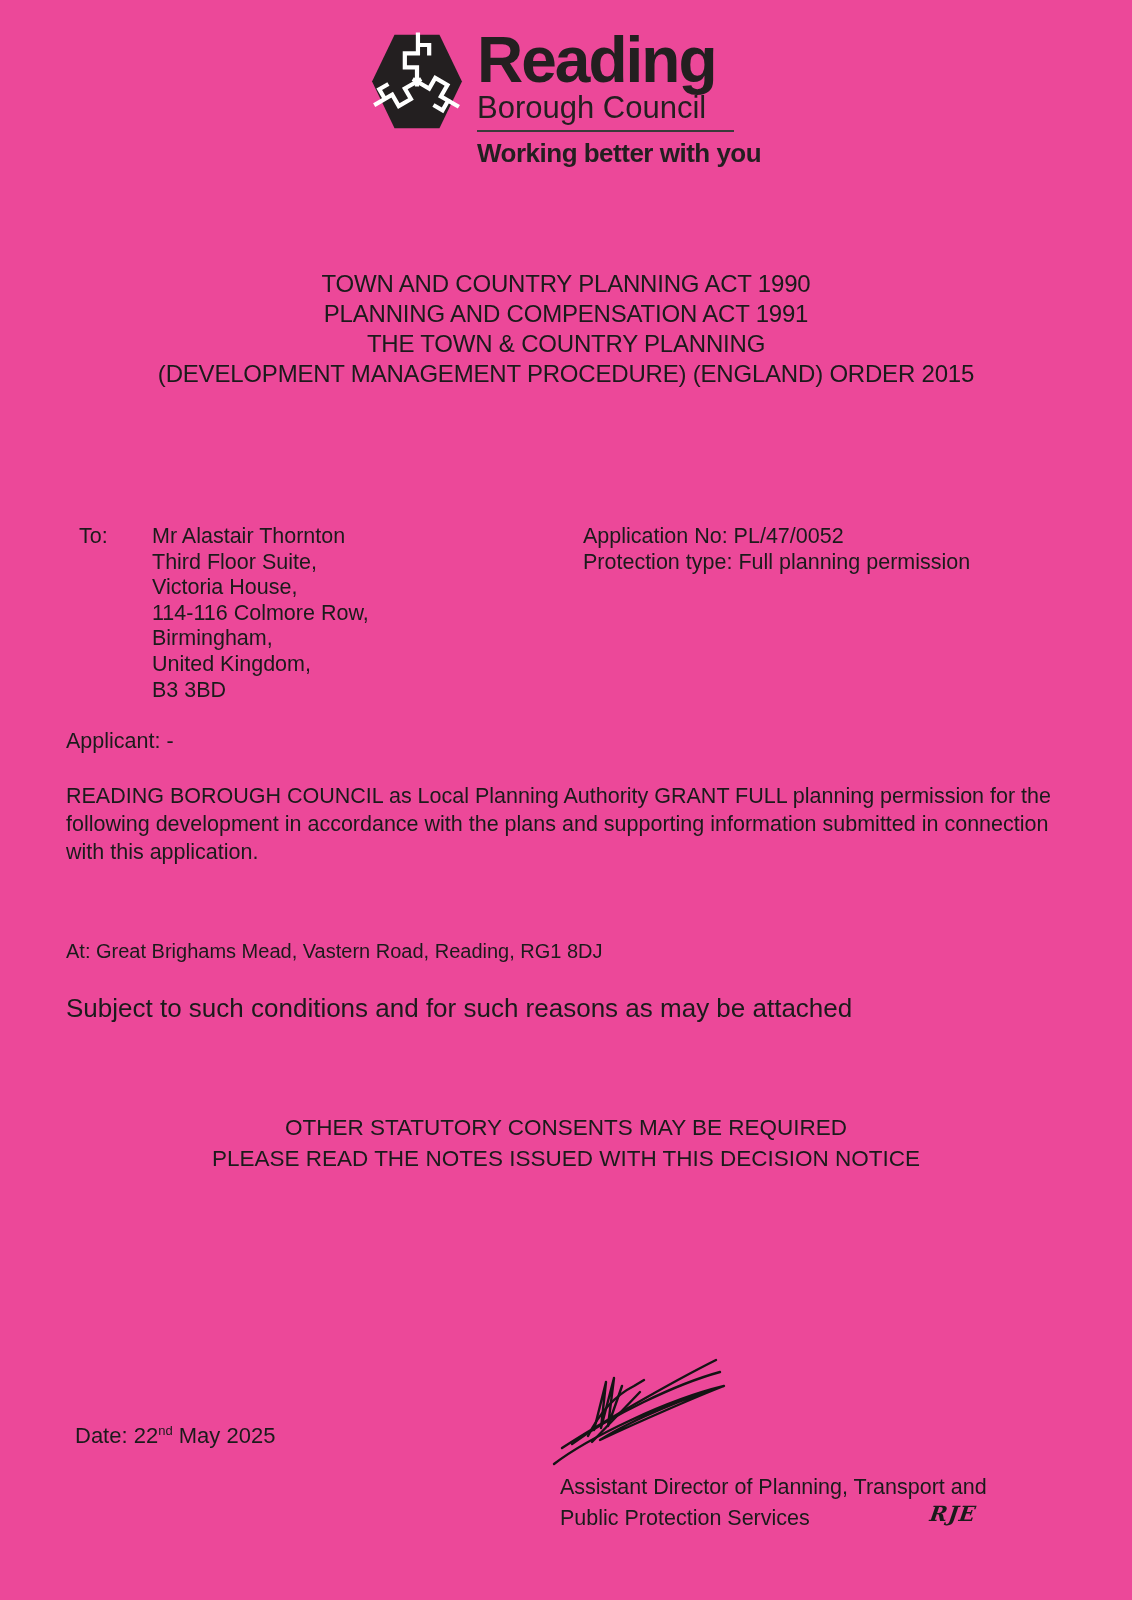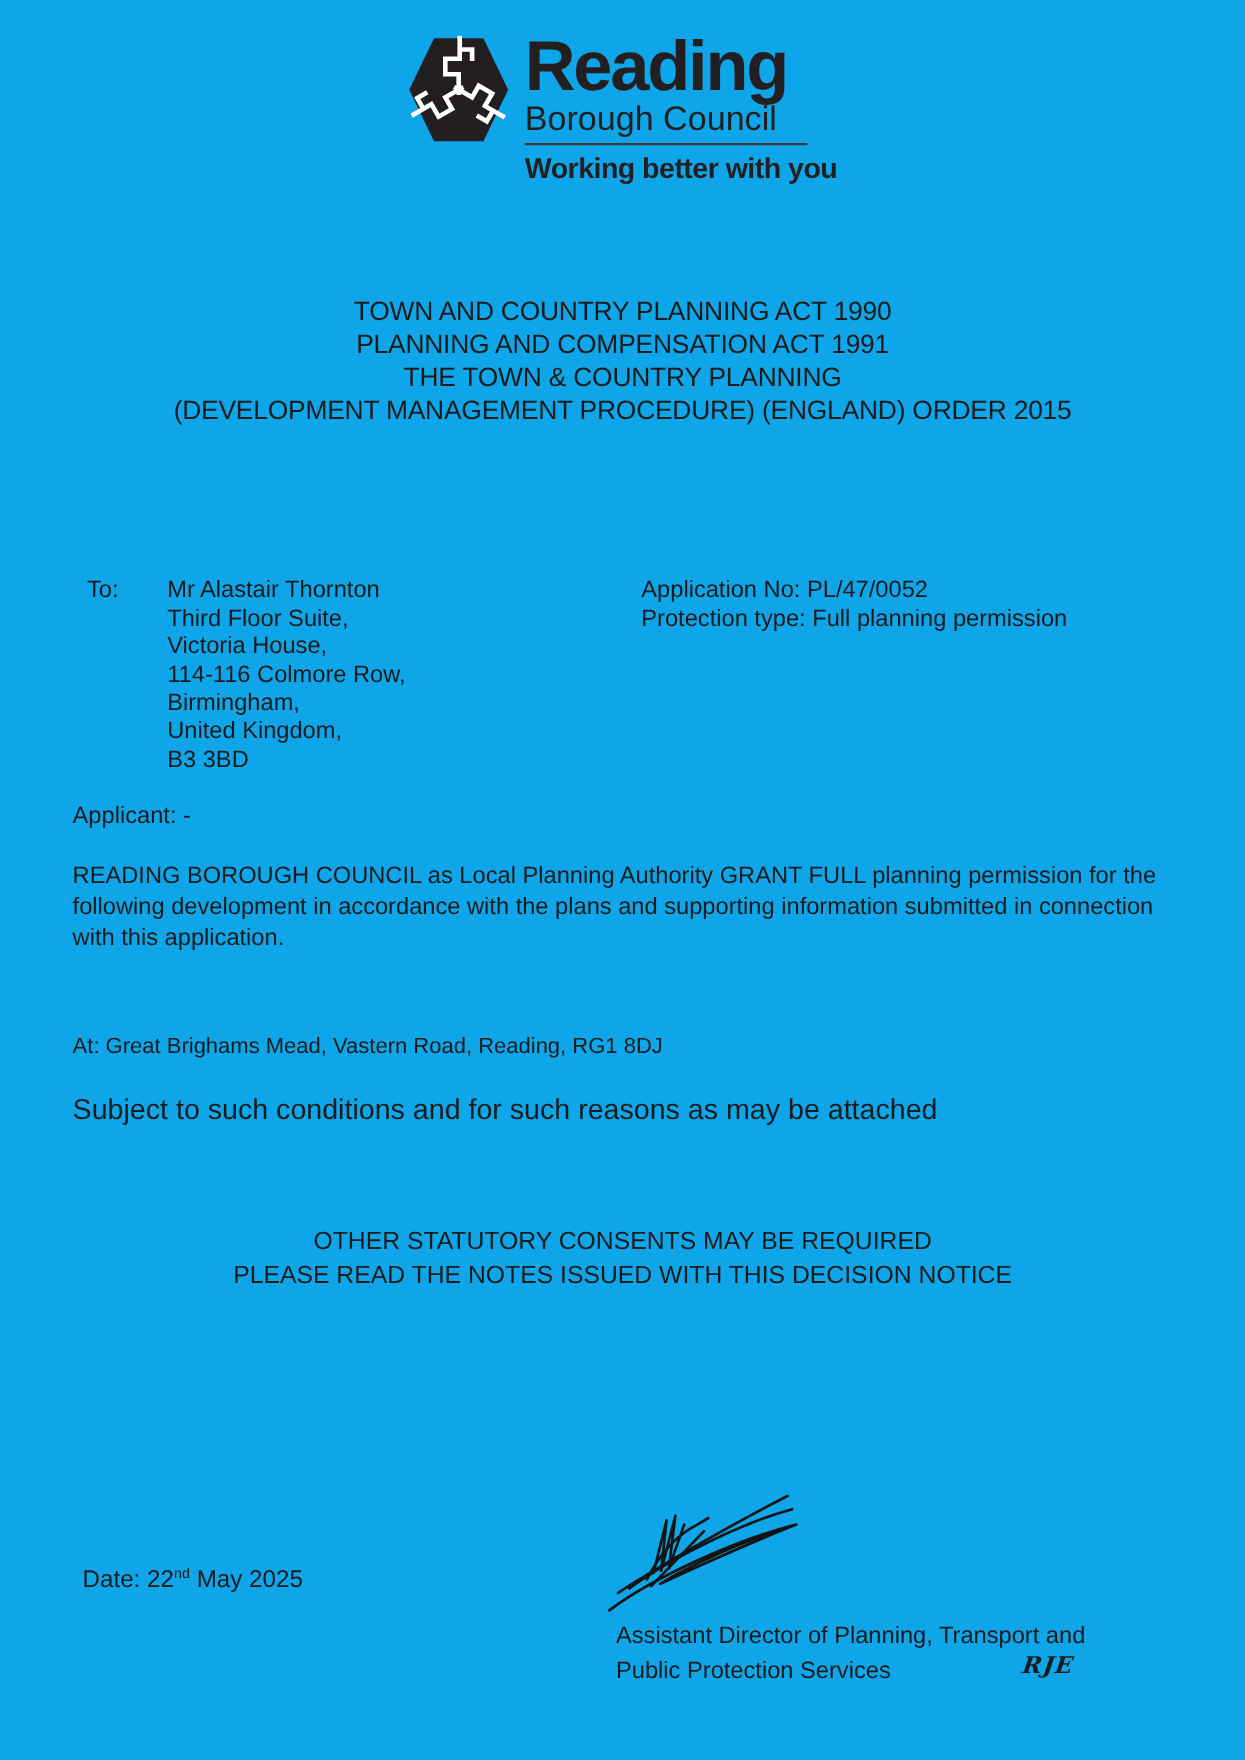--- a/index.html
+++ b/index.html
@@ -1,21 +1,21 @@
 <!DOCTYPE html>
 <html><head>
 <meta charset="utf-8">
 <title>Planning Decision Notice</title>
 <style>
   html,body { margin:0; padding:0; background:#e8e8e8; }
   .page {
     position:relative;
     width:1132px; height:1600px;
     margin:0 auto;
-    background:#0ea5e9;
+    background:#ec4899;
     font-family:"Liberation Sans", sans-serif;
     color:#1b1b1b;
     overflow:hidden;
   }
 
   
   .logo { position:absolute; left:370px; top:30px; display:flex; align-items:flex-start; }
   .logo-icon { width:94px; height:103px; margin-right:13px; flex:0 0 auto; }
   .logo-text { padding-top:0; }
   .logo-name { font-size:64px; font-weight:bold; line-height:60px; letter-spacing:-2px; color:#231f20; }

